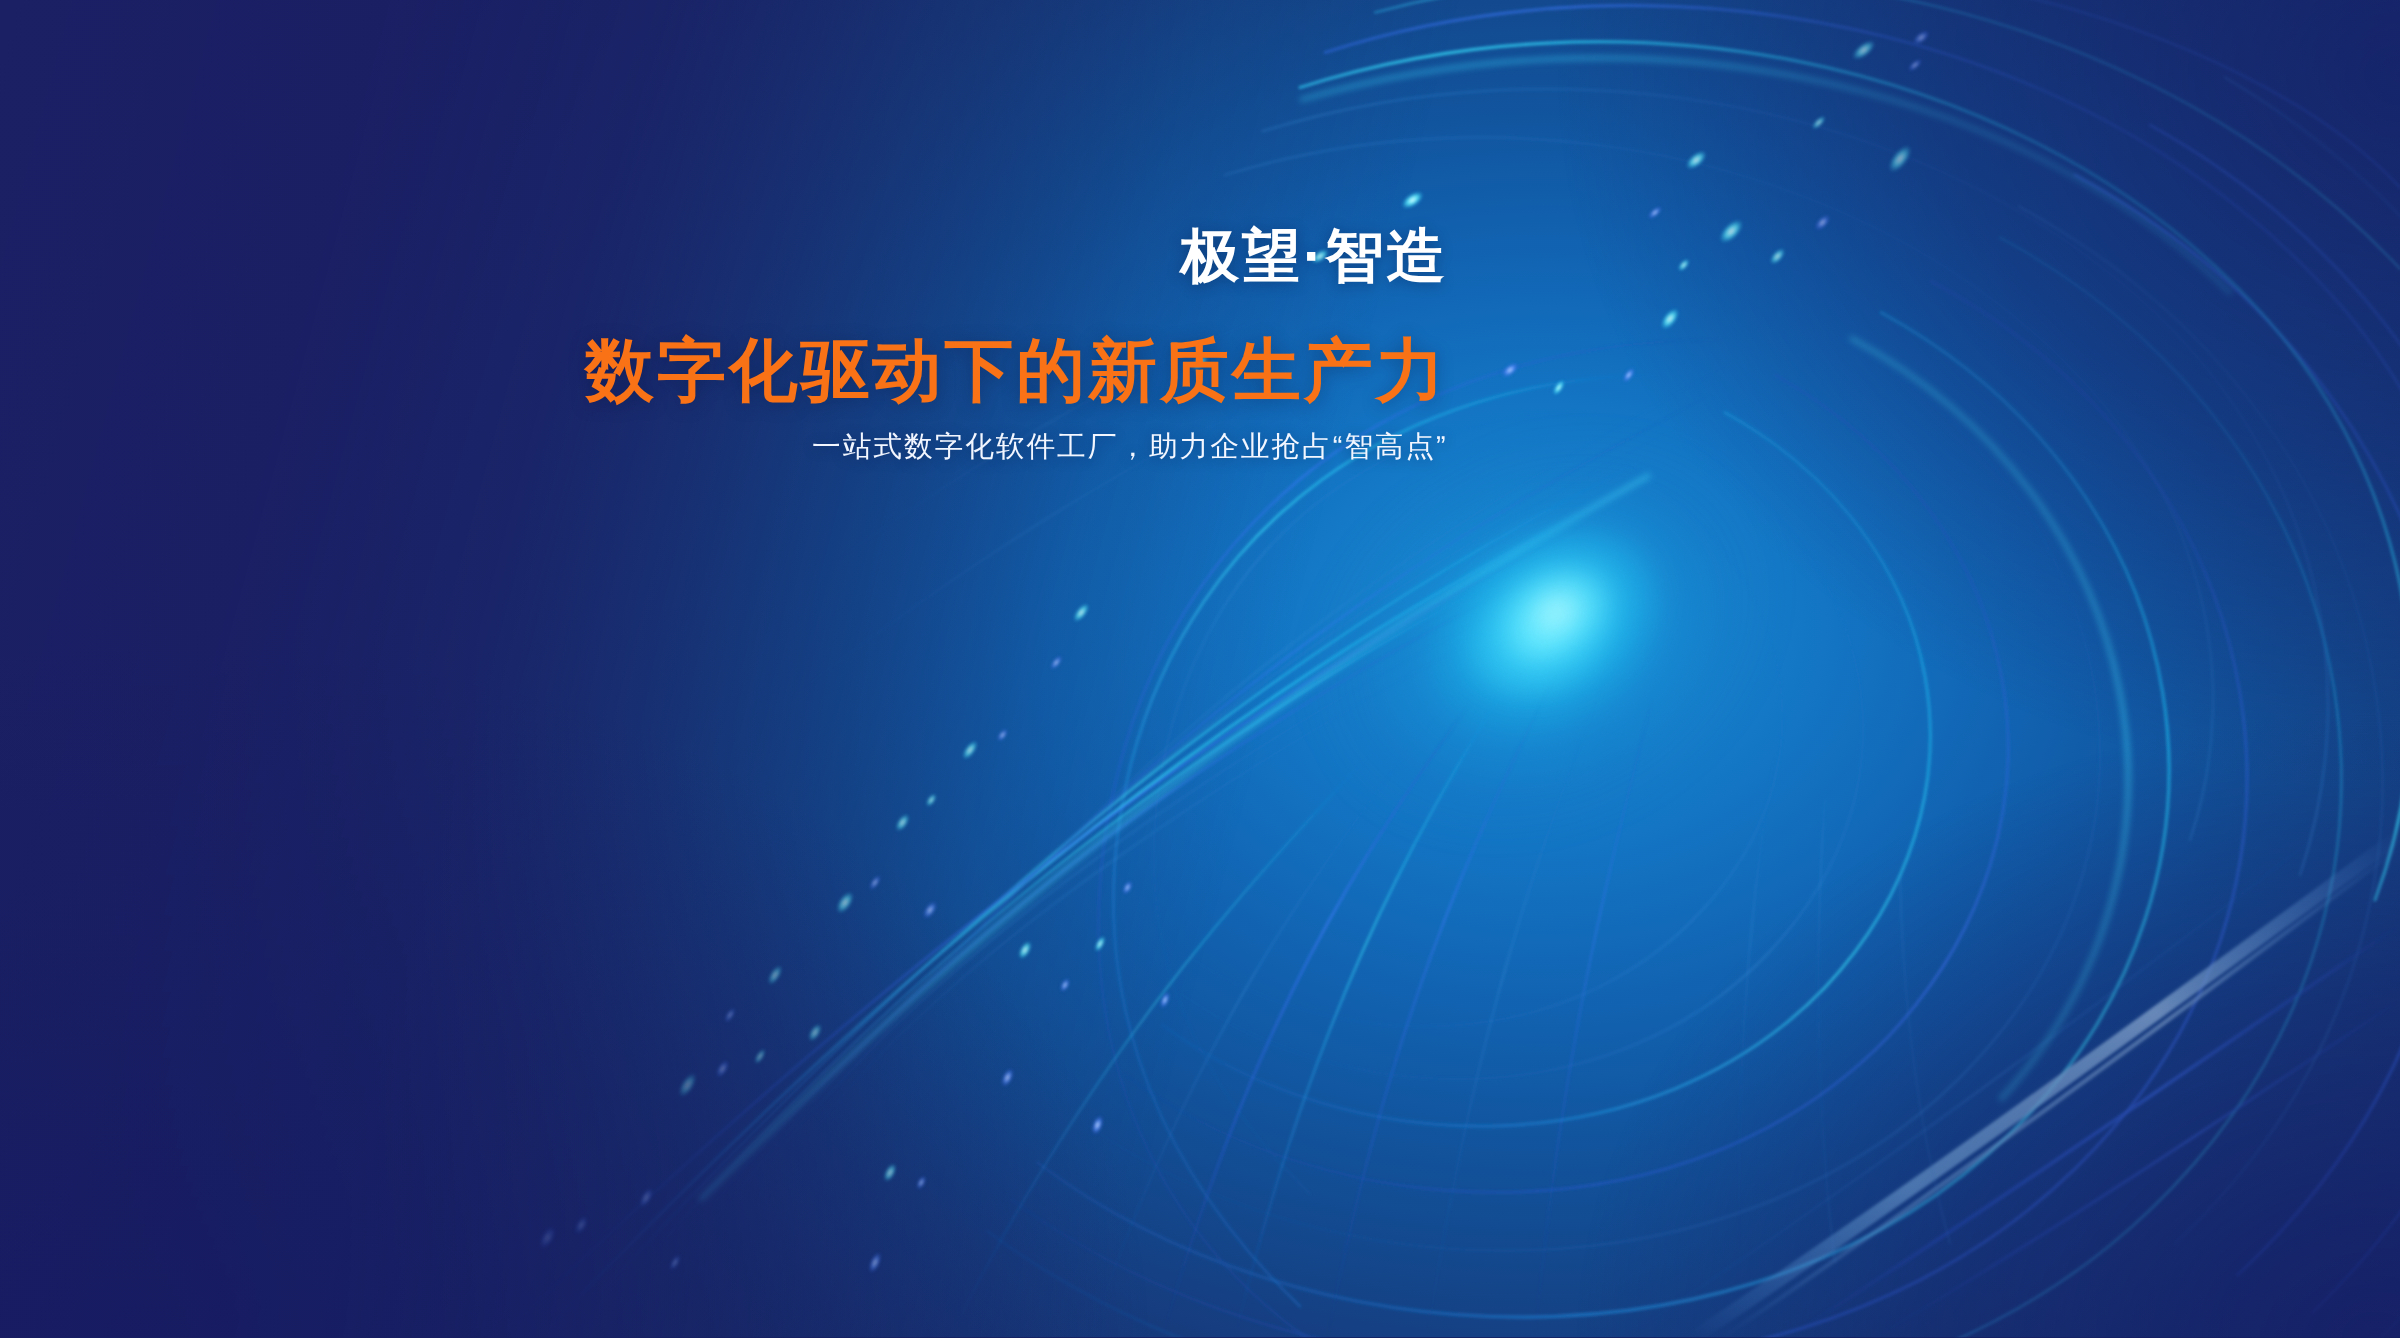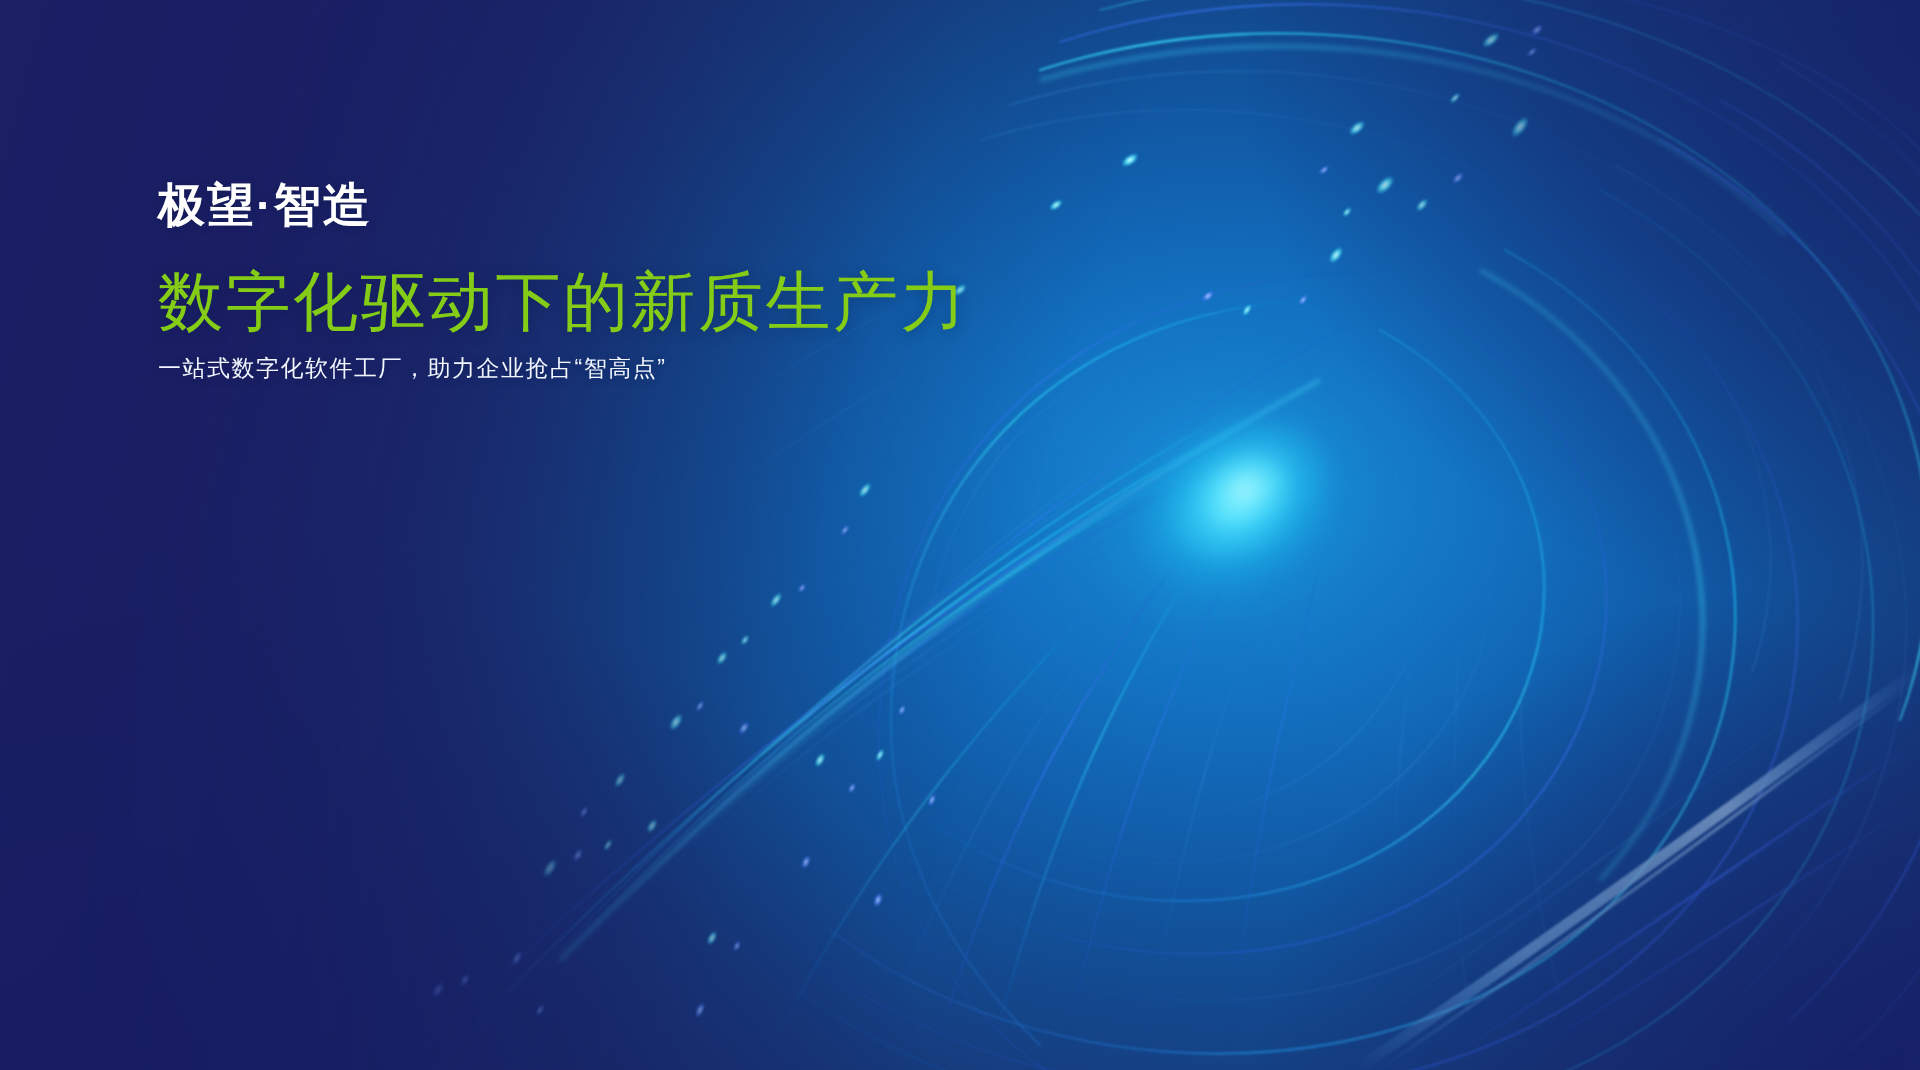--- a/index.html
+++ b/index.html
@@ -7,20 +7,21 @@
   html, body {
     width:1920px; height:1070px;
     overflow:hidden;
     background:#151d5e;
     font-family:"Liberation Sans", "DejaVu Sans", sans-serif;
   }
   #stage {
     position:relative;
     width:1920px; height:1070px;
     overflow:hidden;
+    text-align:right;
   }
   
   .bg-base {
     position:absolute; inset:0;
     background:
       radial-gradient(ellipse 1250px 980px at 1235px 500px,
          #1b8fd6 0%,
          #1375c4 18%,
          #1160ae 33%,
          #124e95 47%,
@@ -105,23 +106,23 @@
     color:#ffffff;
     font-size:47px;
     font-weight:700;
     letter-spacing:2px;
     line-height:1.22;
     white-space:nowrap;
     text-shadow:0 1px 10px rgba(6,18,60,0.35);
   }
   .headline {
     margin-top:32px;
-    color:#84cc16;
-    font-size:65px;
-    font-weight:400;
+    color:#f97316;
+    font-size:55px;
+    font-weight:700;
     letter-spacing:2.5px;
     line-height:1.15;
     white-space:nowrap;
     text-shadow:0 2px 14px rgba(6,18,60,0.35);
   }
   .subhead {
     margin-top:14px;
     color:#f2f6ff;
     font-size:23px;
     font-weight:400;

